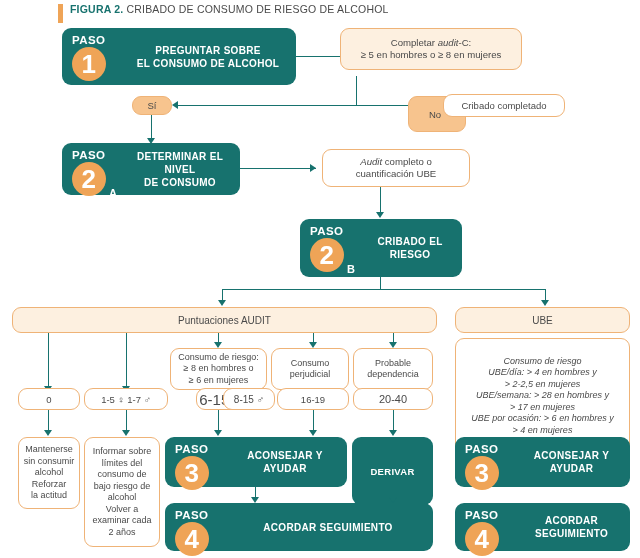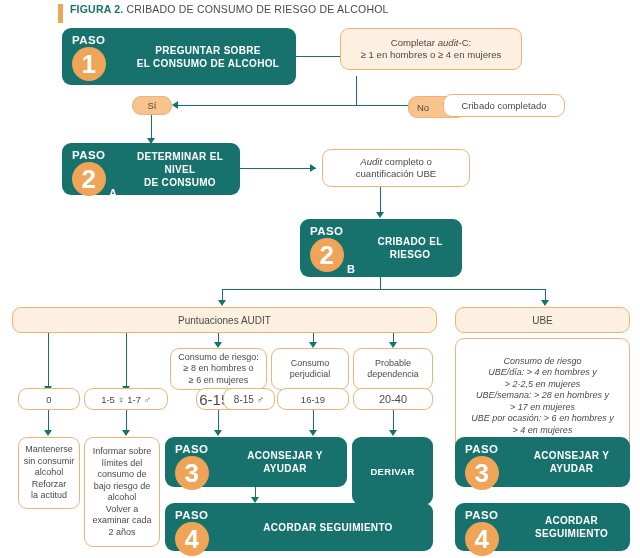--- a/index.html
+++ b/index.html
@@ -66,35 +66,35 @@
       <div class="step-circle">1</div>
     </div>
     <div class="step-label">PREGUNTAR SOBRE<br>EL CONSUMO DE ALCOHOL</div>
   </div>
 
   <div class="ln h" style="left:296px;top:56px;width:44px;"></div>
 
   <div class="box peach" style="left:340px;top:28px;width:182px;height:42px;">
     <div class="plain-label">
       <span>Completar <em>audit</em>-C:</span><br>
-      <span>≥ 1 en hombres o ≥ 4 en mujeres</span>
+      <span>≥ 5 en hombres o ≥ 8 en mujeres</span>
     </div>
   </div>
 
   <div class="ln v" style="left:356px;top:76px;height:30px;"></div>
 
   <div class="ln h" style="left:178px;top:105px;width:178px;"></div>
   <div class="arrow arrow-left" style="left:172px;top:101px;"></div>
 
   <div class="ln h" style="left:356px;top:105px;width:76px;"></div>
   <div class="arrow arrow-right" style="left:432px;top:101px;"></div>
 
   <div class="box fill-peach" style="left:132px;top:96px;width:40px;height:19px;font-size:9.5px;">Sí</div>
 
-  <div class="box fill-peach" style="left:408px;top:96px;width:58px;height:22px;font-size:9.5px;justify-content:flex-start;padding-left:8px;">No</div>
+  <div class="box fill-peach" style="left:408px;top:96px;width:58px;height:36px;font-size:9.5px;justify-content:flex-start;padding-left:20px;">No</div>
   <div class="box white" style="left:443px;top:94px;width:122px;height:23px;font-size:9.5px;">Cribado completado</div>
 
   <div class="ln v" style="left:151px;top:115px;height:25px;"></div>
   <div class="arrow arrow-down" style="left:147px;top:138px;"></div>
 
   <div class="box teal" style="left:62px;top:143px;width:178px;height:52px;">
     <div class="step-badge">
       <div class="step-word">PASO</div>
       <div class="step-circle">2</div>
       <div class="step-sub">A</div>

